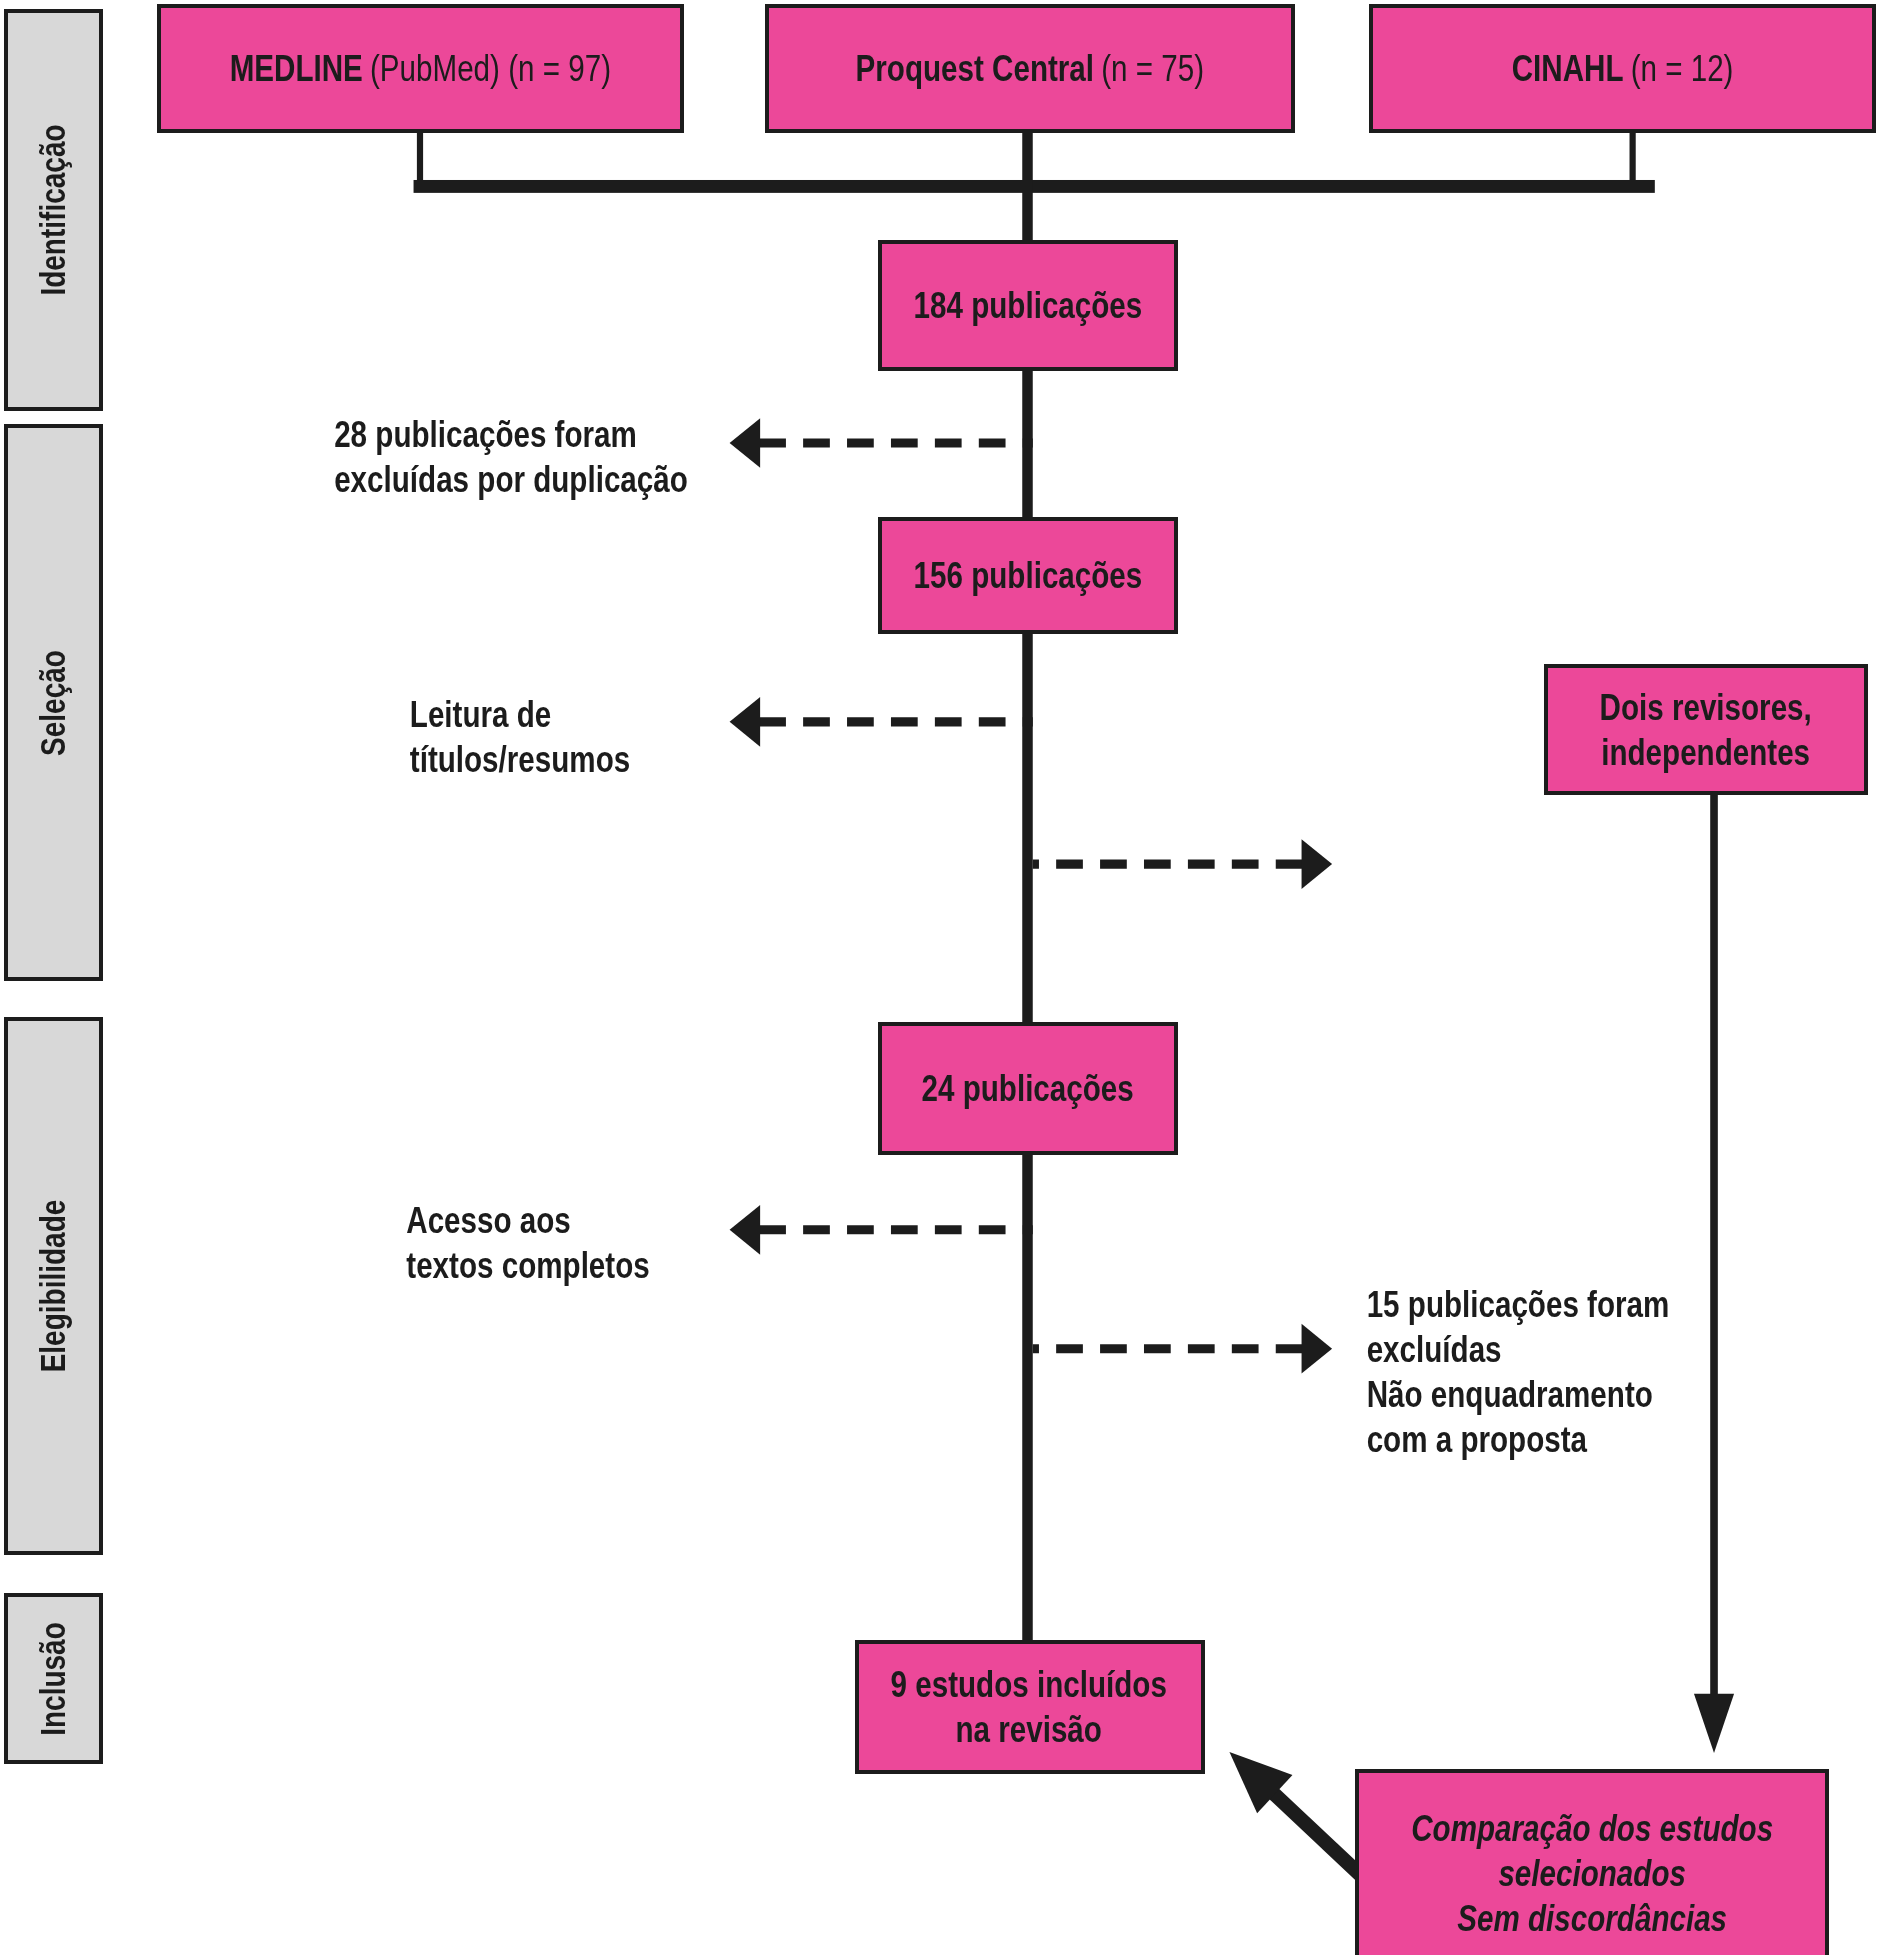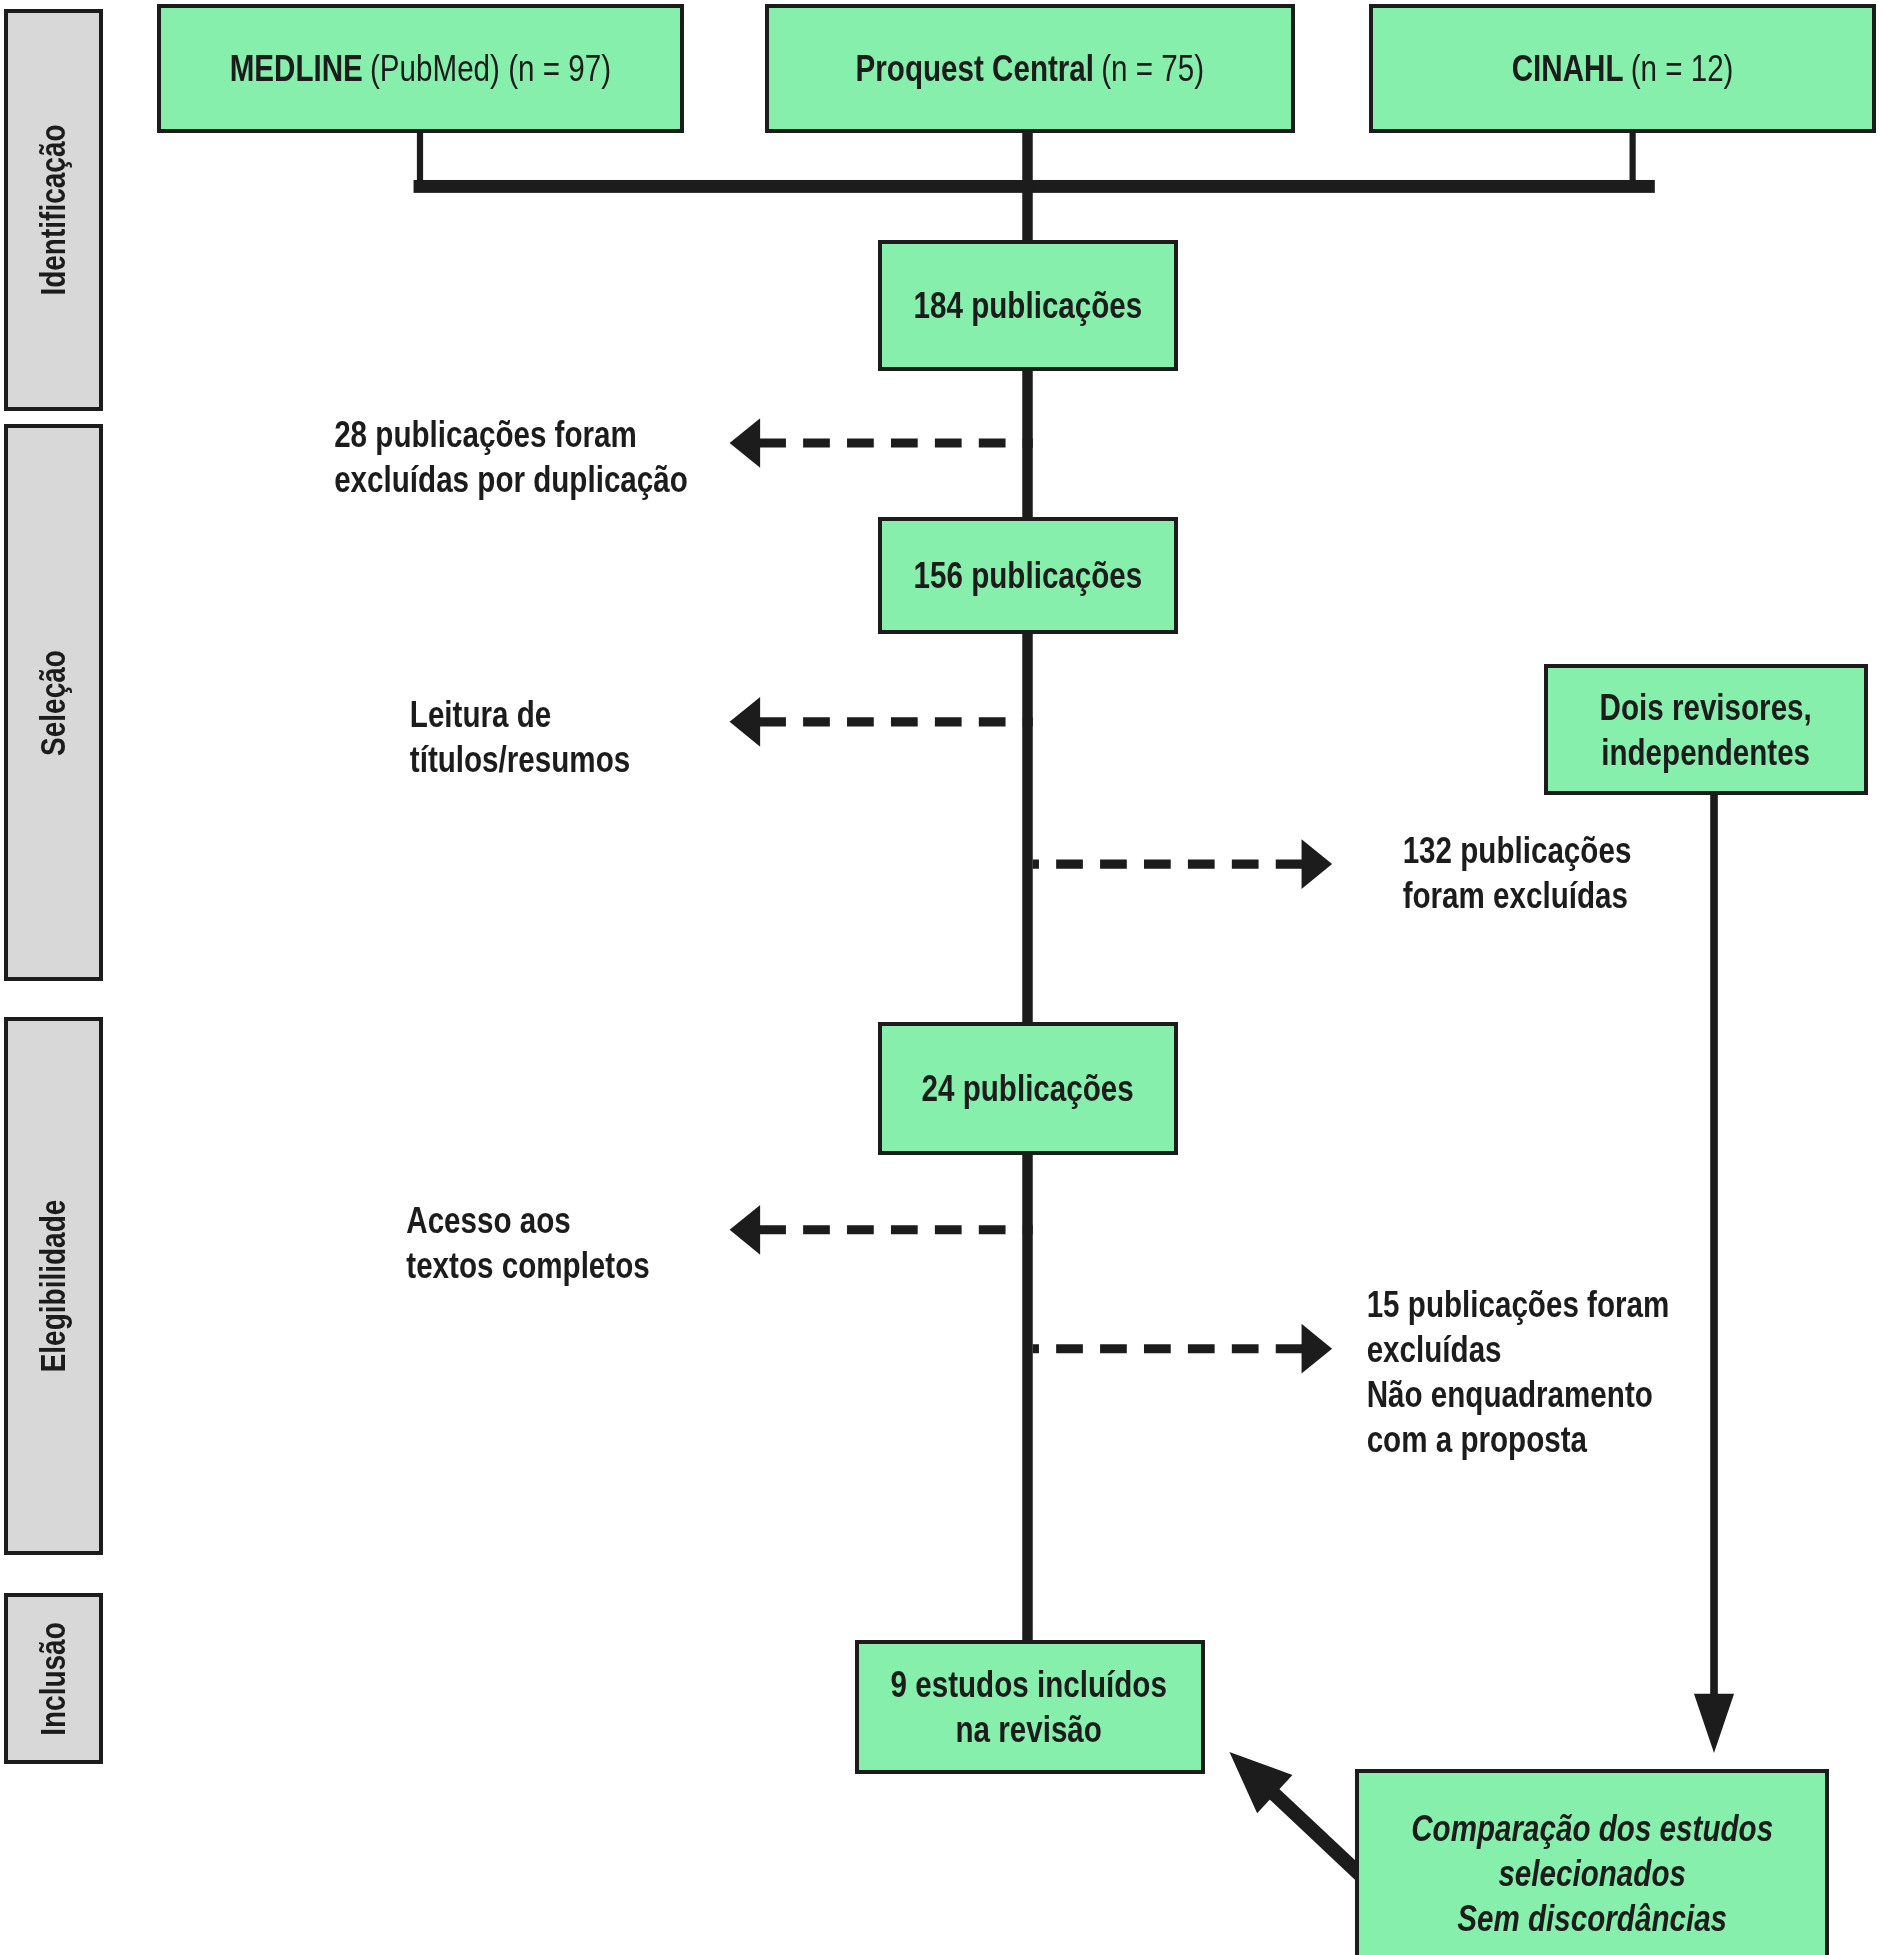--- a/index.html
+++ b/index.html
@@ -3,21 +3,21 @@
 <meta charset="utf-8">
 <style>
   html,body { margin:0; padding:0; background:#ffffff; }
   .canvas {
     position:relative; width:1886px; height:1955px; background:#ffffff;
     font-family:"Liberation Sans", sans-serif; color:#1c1c1c; overflow:hidden;
   }
   .layer { position:absolute; left:0; top:0; width:1886px; height:1955px; z-index:0; }
 
   .box {
-    position:absolute; box-sizing:border-box; background:#86efac;
+    position:absolute; box-sizing:border-box; background:#ec4899;
     border:4.8px solid #1c1c1c; display:flex; align-items:center; justify-content:center;
     text-align:center; z-index:2;
   }
   .stagebox {
     position:absolute; box-sizing:border-box; background:#d8d8d8;
     border:4.3px solid #1c1c1c; display:flex; align-items:center; justify-content:center;
     z-index:2;
   }
   .txt {
     font-size:37px; line-height:45px; font-weight:700; white-space:nowrap;
@@ -128,26 +128,20 @@
     </div>
   </div>
 
   <div class="annotation" style="left:520px; top:680px;">
     <div class="txt">
       <div>Leitura de</div>
       <div>títulos/resumos</div>
     </div>
   </div>
 
-  <div class="annotation" style="left:1517px; top:816px;">
-    <div class="txt">
-      <div>132 publicações</div>
-      <div>foram excluídas</div>
-    </div>
-  </div>
 
   <div class="annotation" style="left:528px; top:1186px;">
     <div class="txt">
       <div>Acesso aos</div>
       <div>textos completos</div>
     </div>
   </div>
 
   <div class="annotation" style="left:1518px; top:1270px;">
     <div class="txt">

